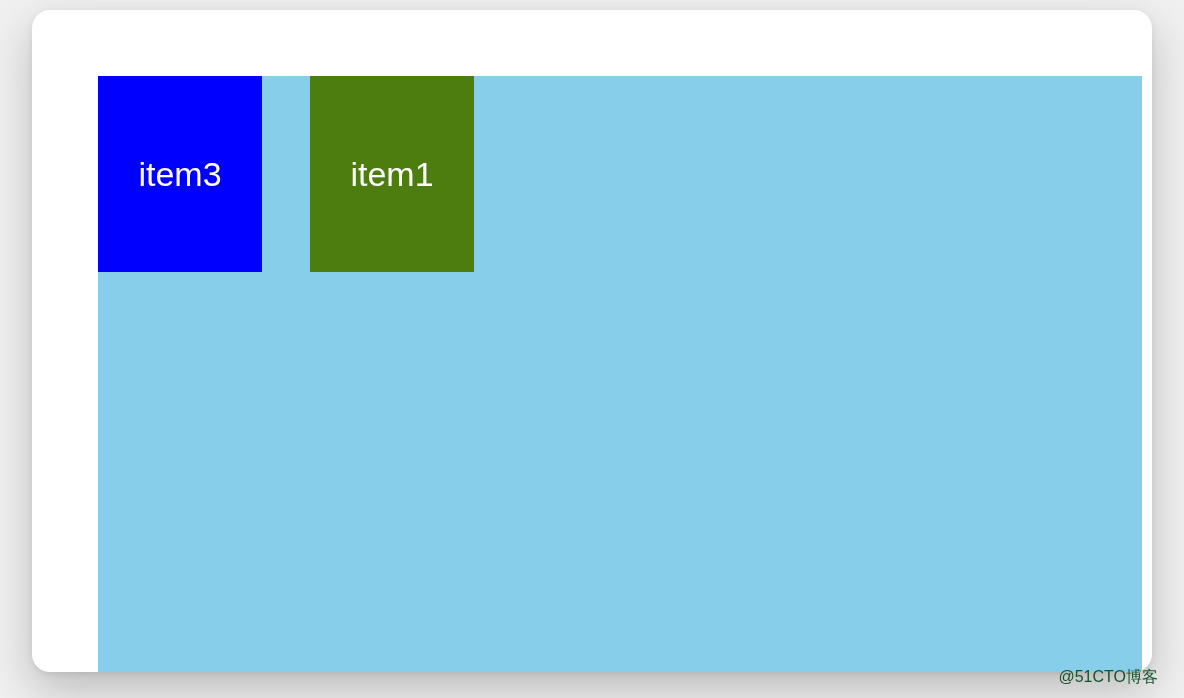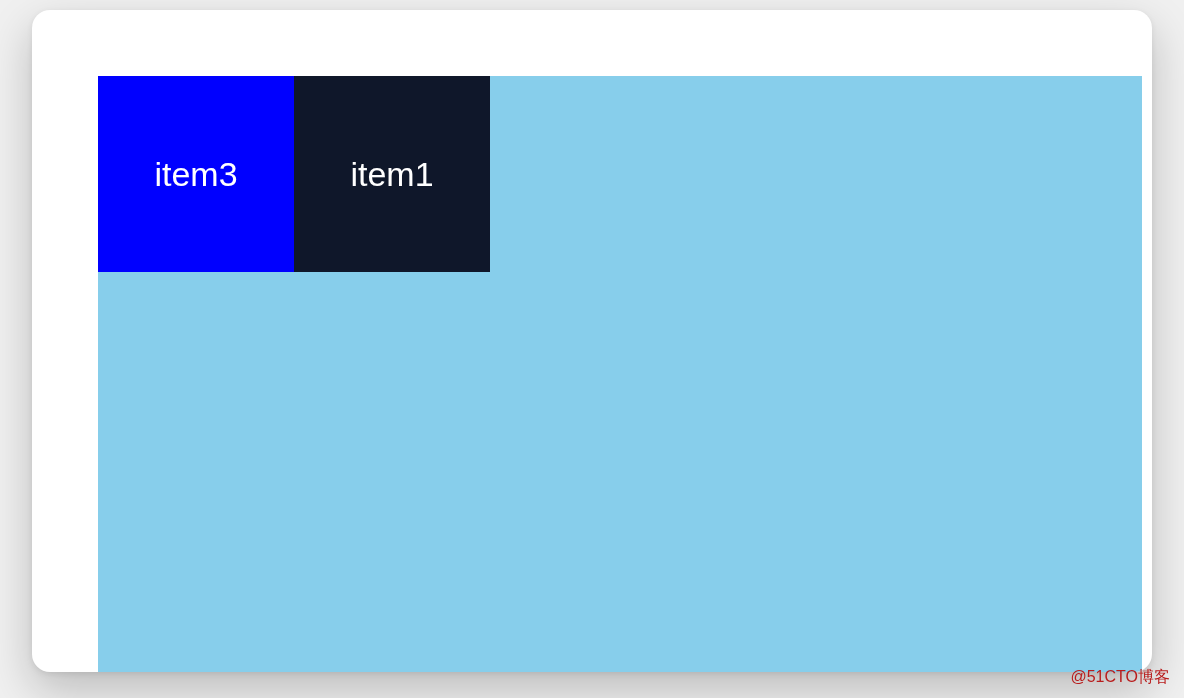--- a/index.html
+++ b/index.html
@@ -35,47 +35,48 @@
     .flex-container {
       width: 100%;
       height: 100%;
       background: #87CEEB;
       display: flex;
       flex-direction: row-reverse;
       justify-content: flex-end;
     }
 
     .flex-item {
-      width: 196px;
+      width: 164px;
       height: 196px;
       display: flex;
       align-items: center;
       justify-content: center;
       color: #ffffff;
       font-size: 34px;
       font-weight: 400;
     }
 
     .item-red {
-      background: #0f172a;
+      background: #4d7c0f;
+      margin-left: 48px;
     }
 
     .item-green {
       background: #008000;
     }
 
     .item-blue {
       background: #0000FF;
     }
 
     .watermark {
       position: absolute;
       bottom: 10px;
-      right: 14px;
-      color: #b91c1c;
+      right: 26px;
+      color: #14532d;
       font-size: 16px;
       font-weight: 400;
     }
   </style>
 </head>
 <body>
 
 <div class="card">
   <div class="flex-container">
     <div class="flex-item item-red">

